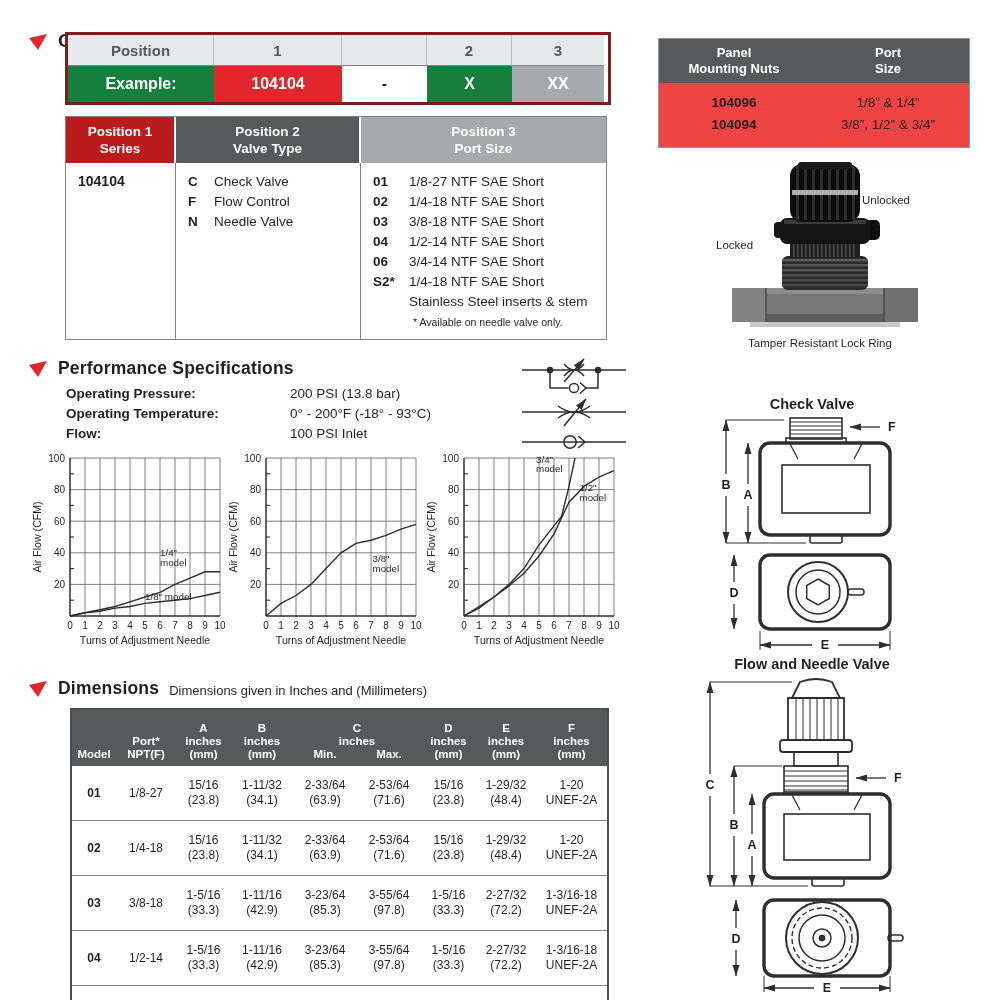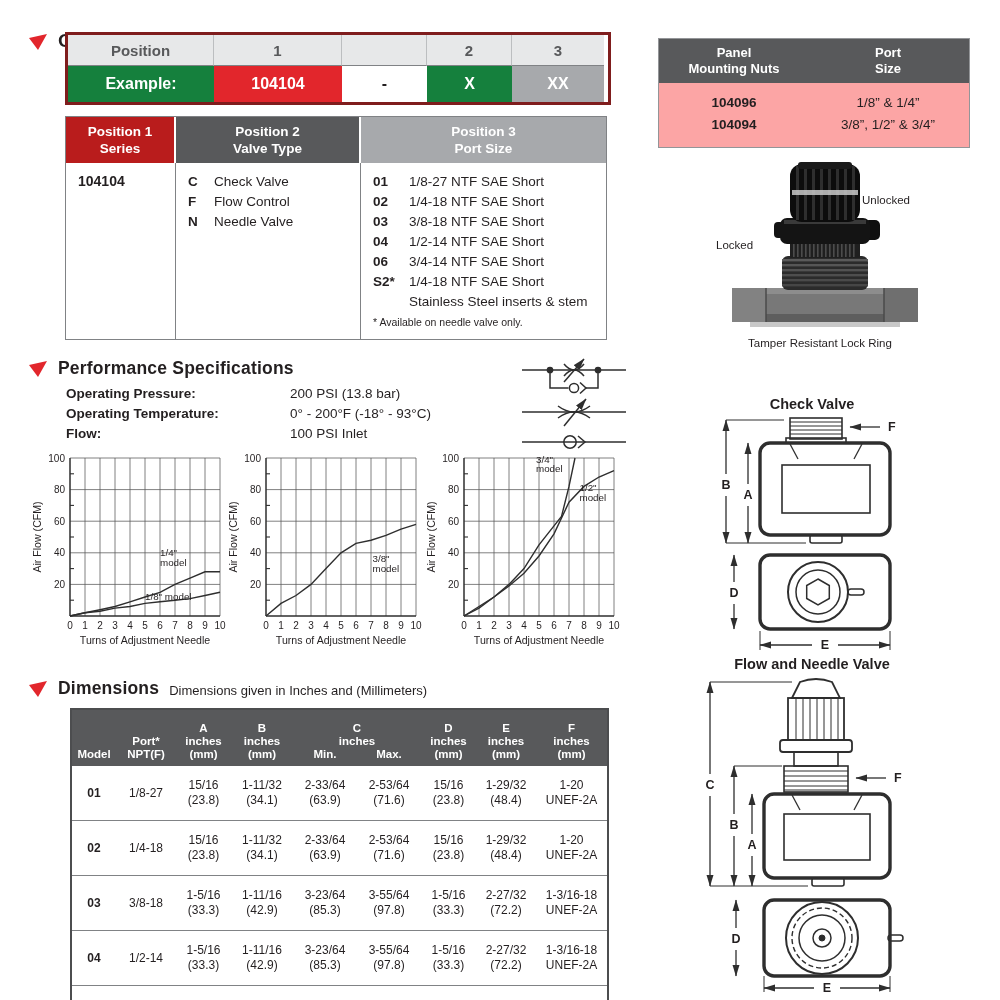--- a/index.html
+++ b/index.html
@@ -30,24 +30,24 @@
   .pos-hcell{display:flex;flex-direction:column;justify-content:center;align-items:center;color:#fff;
     font-weight:bold;font-size:13.5px;line-height:17px;border-right:2px solid #fff;}
   .pos-hcell:last-child{border-right:none;}
   .pos-body{display:grid;grid-template-columns:110px 185px 245px;min-height:176px;}
   .pos-col{border-right:1px solid #808285;padding:9px 8px 10px 12px;}
   .pos-col:last-child{border-right:none;}
   .series-val{font-weight:bold;font-size:14px;}
   .vt-row{display:grid;grid-template-columns:20px 1fr;gap:6px;font-size:13.5px;line-height:20px;}
   .pt-row{display:grid;grid-template-columns:30px 1fr;gap:6px;font-size:13.5px;line-height:20px;}
   .code{font-weight:bold;}
-  .pt-foot{font-size:10.5px;margin-top:4px;color:#231f20;}
+  .pt-foot{font-size:10.5px;margin-top:4px;color:#231f20;margin-left:40px;}
 
   
-  .nuts{position:absolute;left:658px;top:38px;width:310px;border:1px solid #939598;background:#fca5a5;}
+  .nuts{position:absolute;left:658px;top:38px;width:310px;border:1px solid #939598;background:#ef4444;}
   .nuts-hdr{display:grid;grid-template-columns:150px 158px;background:#58595b;color:#fff;height:44px;}
   .nuts-hcell{display:flex;flex-direction:column;justify-content:center;align-items:center;font-weight:bold;font-size:13px;line-height:16px;}
   .nuts-body{padding:9px 0 11px;}
   .nut-row{display:grid;grid-template-columns:150px 158px;line-height:22px;font-size:13.5px;}
   .nut-part{text-align:center;font-weight:bold;}
   .nut-size{text-align:center;}
 
   
   .photo-label{position:absolute;font-size:11.5px;color:#231f20;}
   .photo-caption{position:absolute;left:700px;top:337px;width:240px;text-align:center;font-size:11.5px;}

